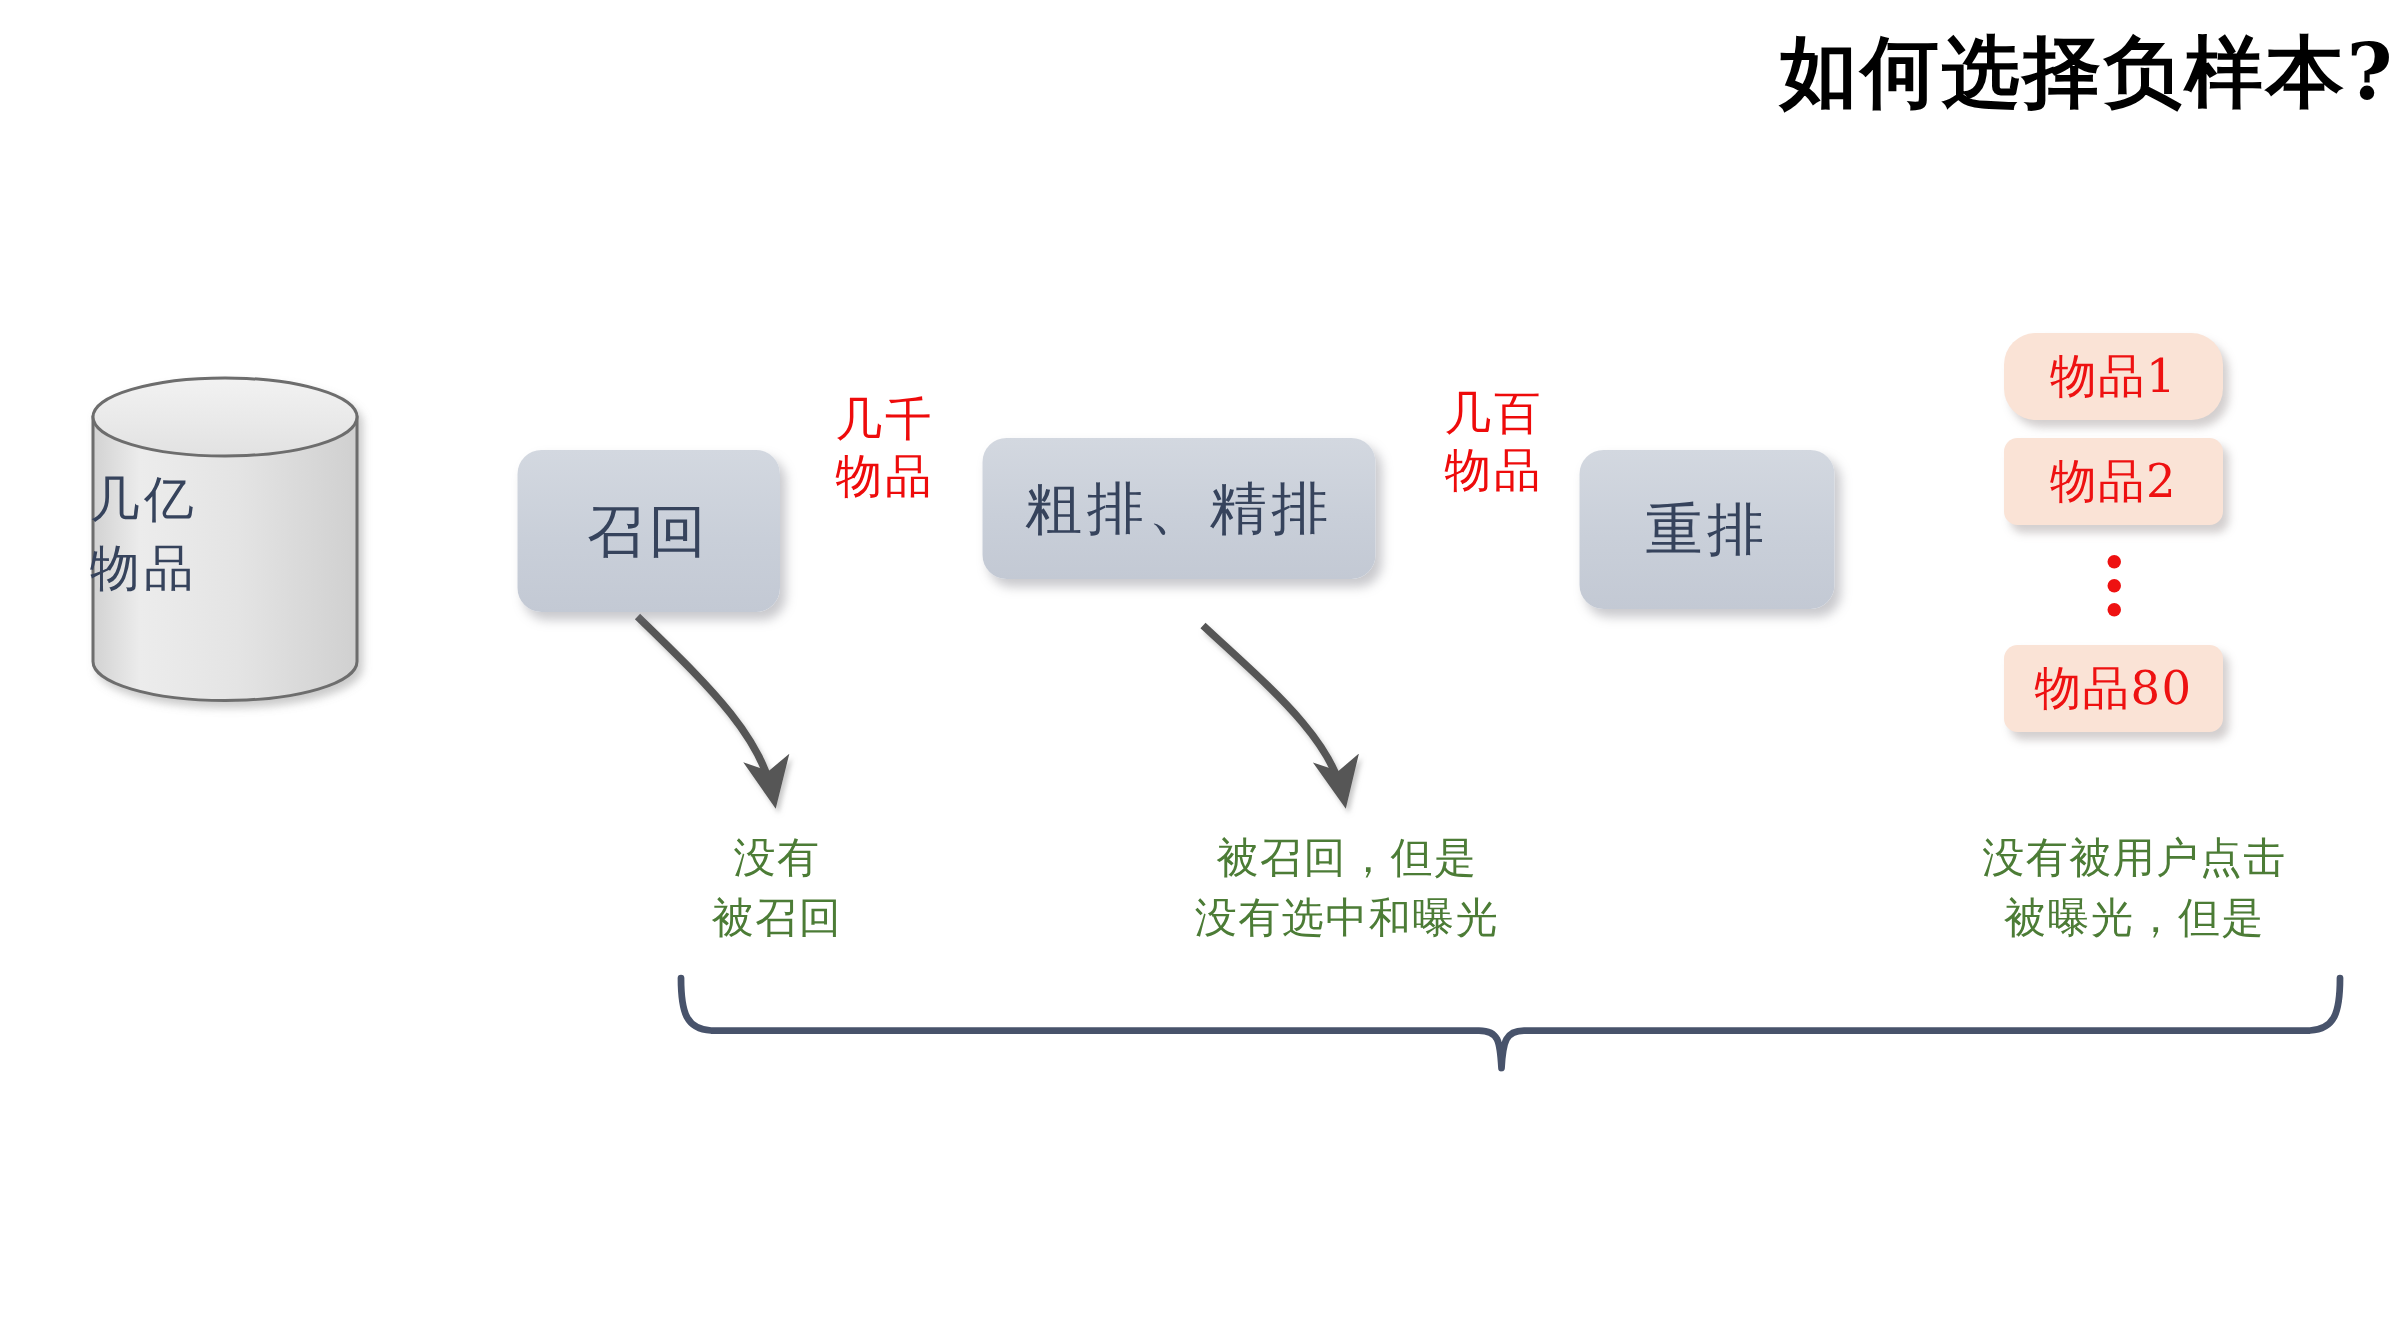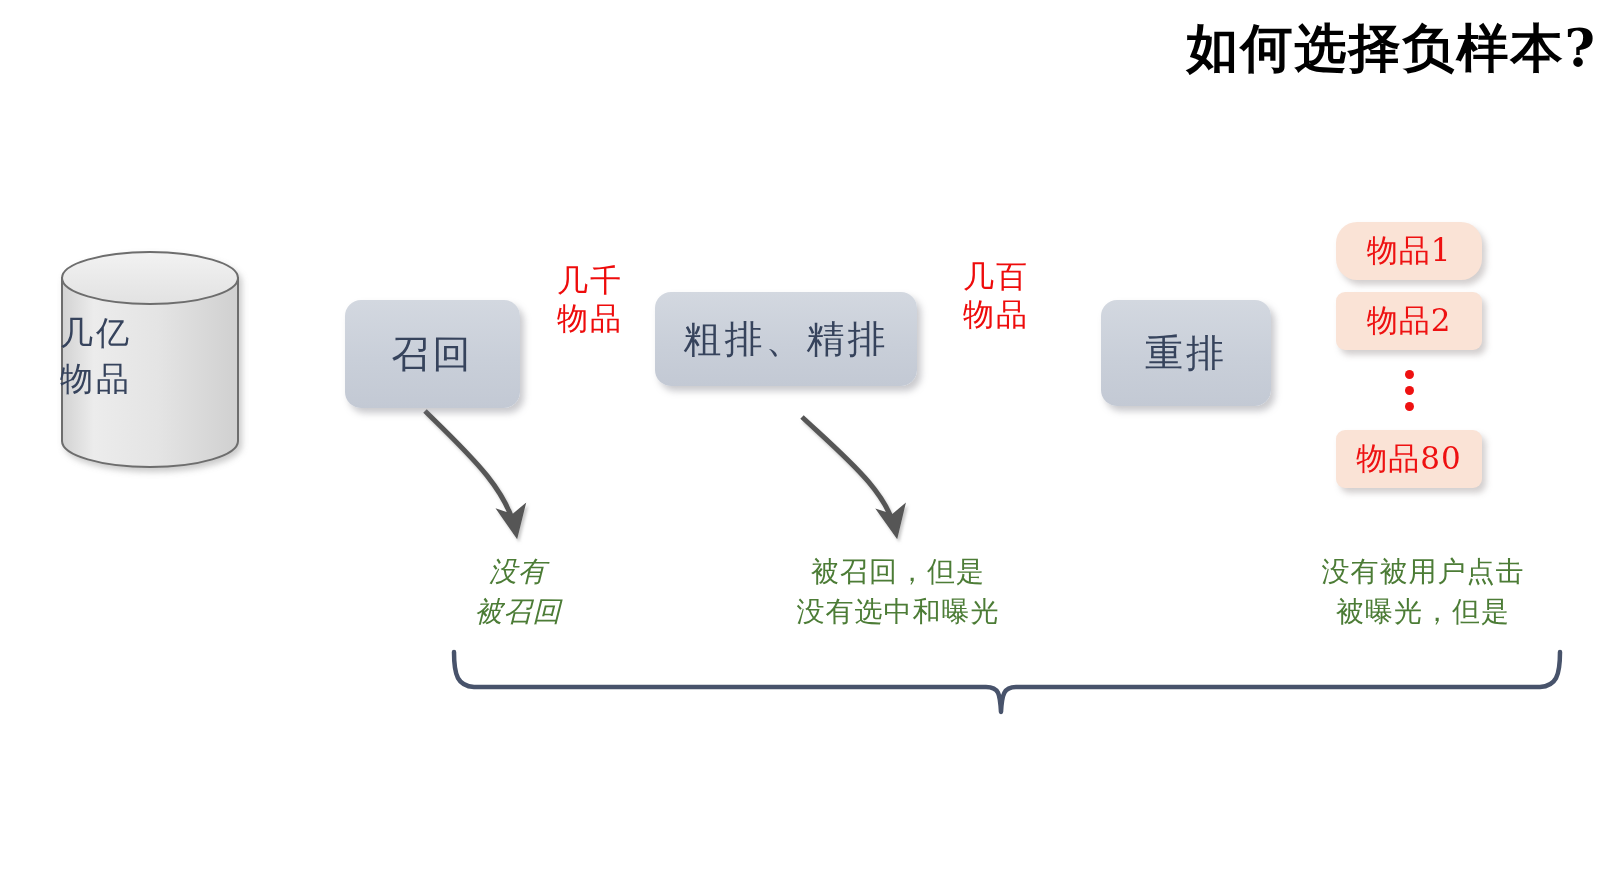--- a/index.html
+++ b/index.html
@@ -55,21 +55,21 @@
     align-items: center;
     justify-content: center;
     color: #36435c;
     font-size: 38px;
     font-weight: 500;
     letter-spacing: 3px;
     font-family: "DejaVu Serif", "Liberation Serif", serif;
   }
   #box-recall   { left: 345px; top: 300px; width: 175px; height: 108px; }
   #box-rank     { left: 655px; top: 292px; width: 262px; height: 94px; }
-  #box-rerank   { left: 1053px; top: 300px; width: 170px; height: 106px; margin-left: 48px; }
+  #box-rerank   { left: 1053px; top: 300px; width: 170px; height: 106px; }
 
   
   #cyl-label {
     position: absolute;
     left: 60px;
     top: 310px;
     width: 180px;
     text-align: left;
     color: #36435c;
     font-size: 33px;
@@ -131,21 +131,21 @@
   
   .note {
     position: absolute;
     color: #4c7c36;
     font-size: 28px;
     line-height: 1.42;
     text-align: center;
     letter-spacing: 1px;
     font-family: "DejaVu Serif", "Liberation Serif", serif;
   }
-  #note-1 { left: 408px; top: 552px; width: 220px; font-style: italic; }
+  #note-1 { left: 408px; top: 552px; width: 220px; }
   #note-2 { left: 760px; top: 552px; width: 276px; }
   #note-3 { left: 1288px; top: 552px; width: 270px; }
 
   #brace-label {
     position: absolute;
     left: 880px;
     top: 725px;
     width: 240px;
     text-align: center;
     color: #4c7c36;

